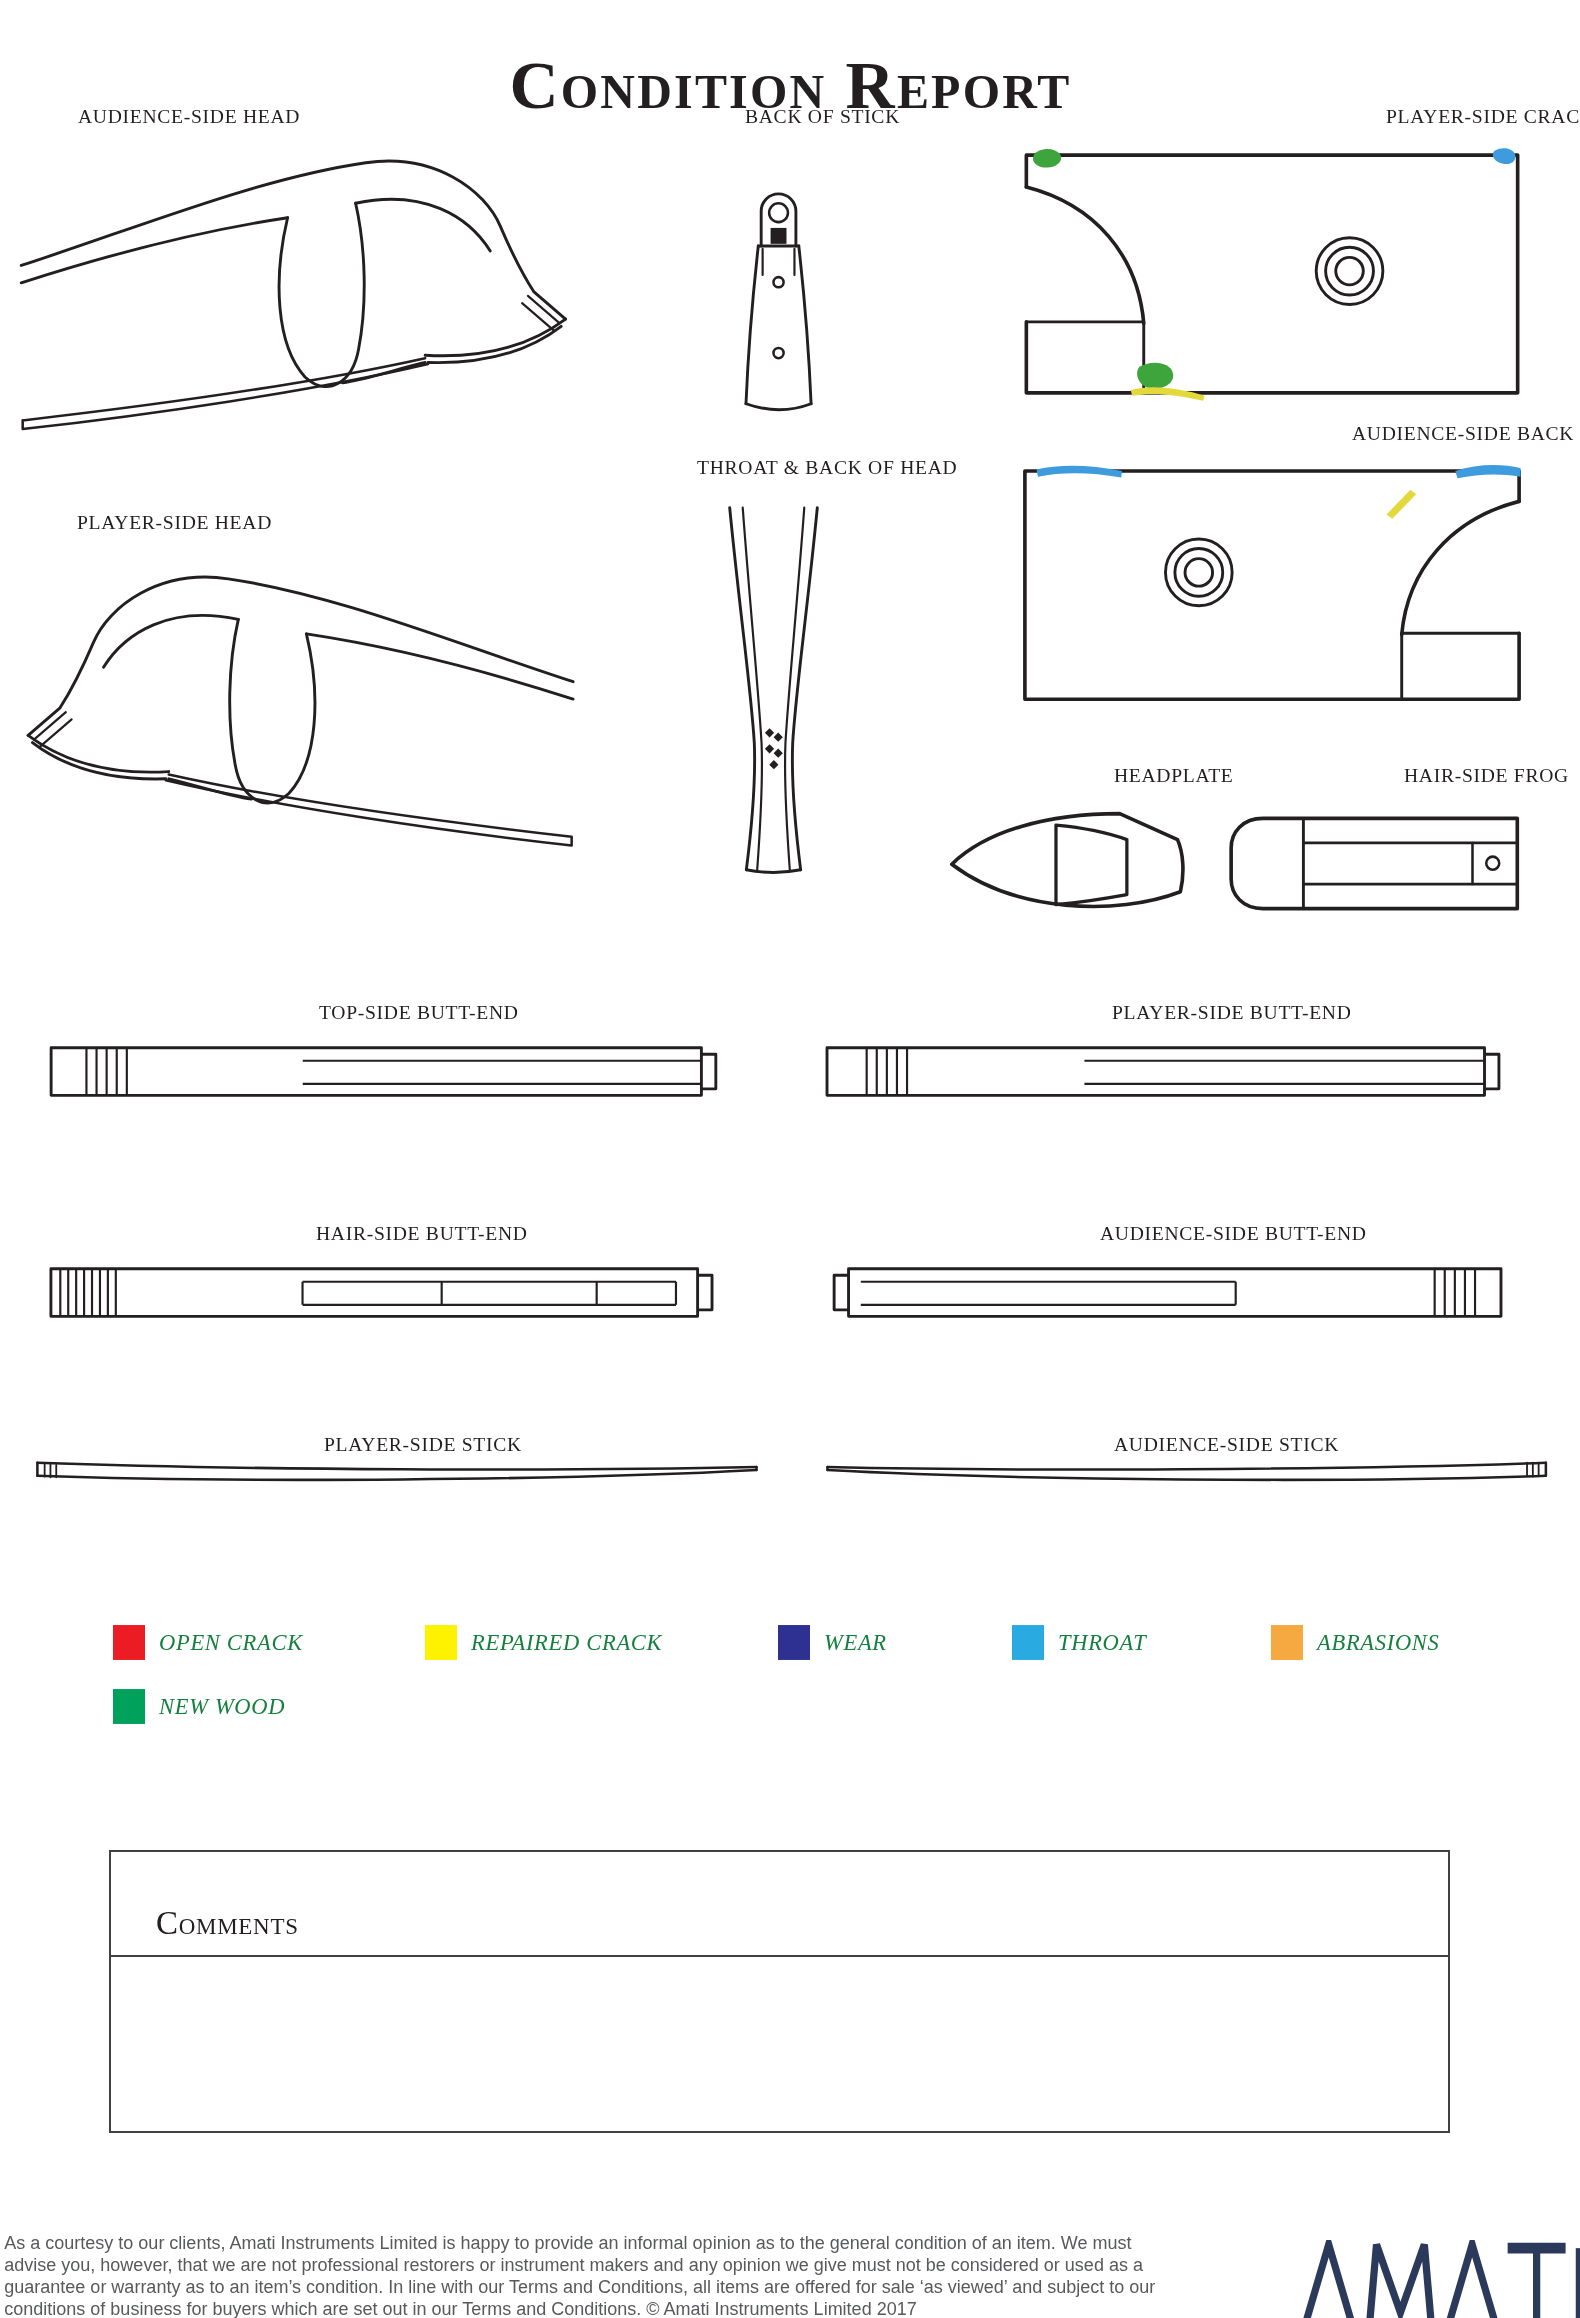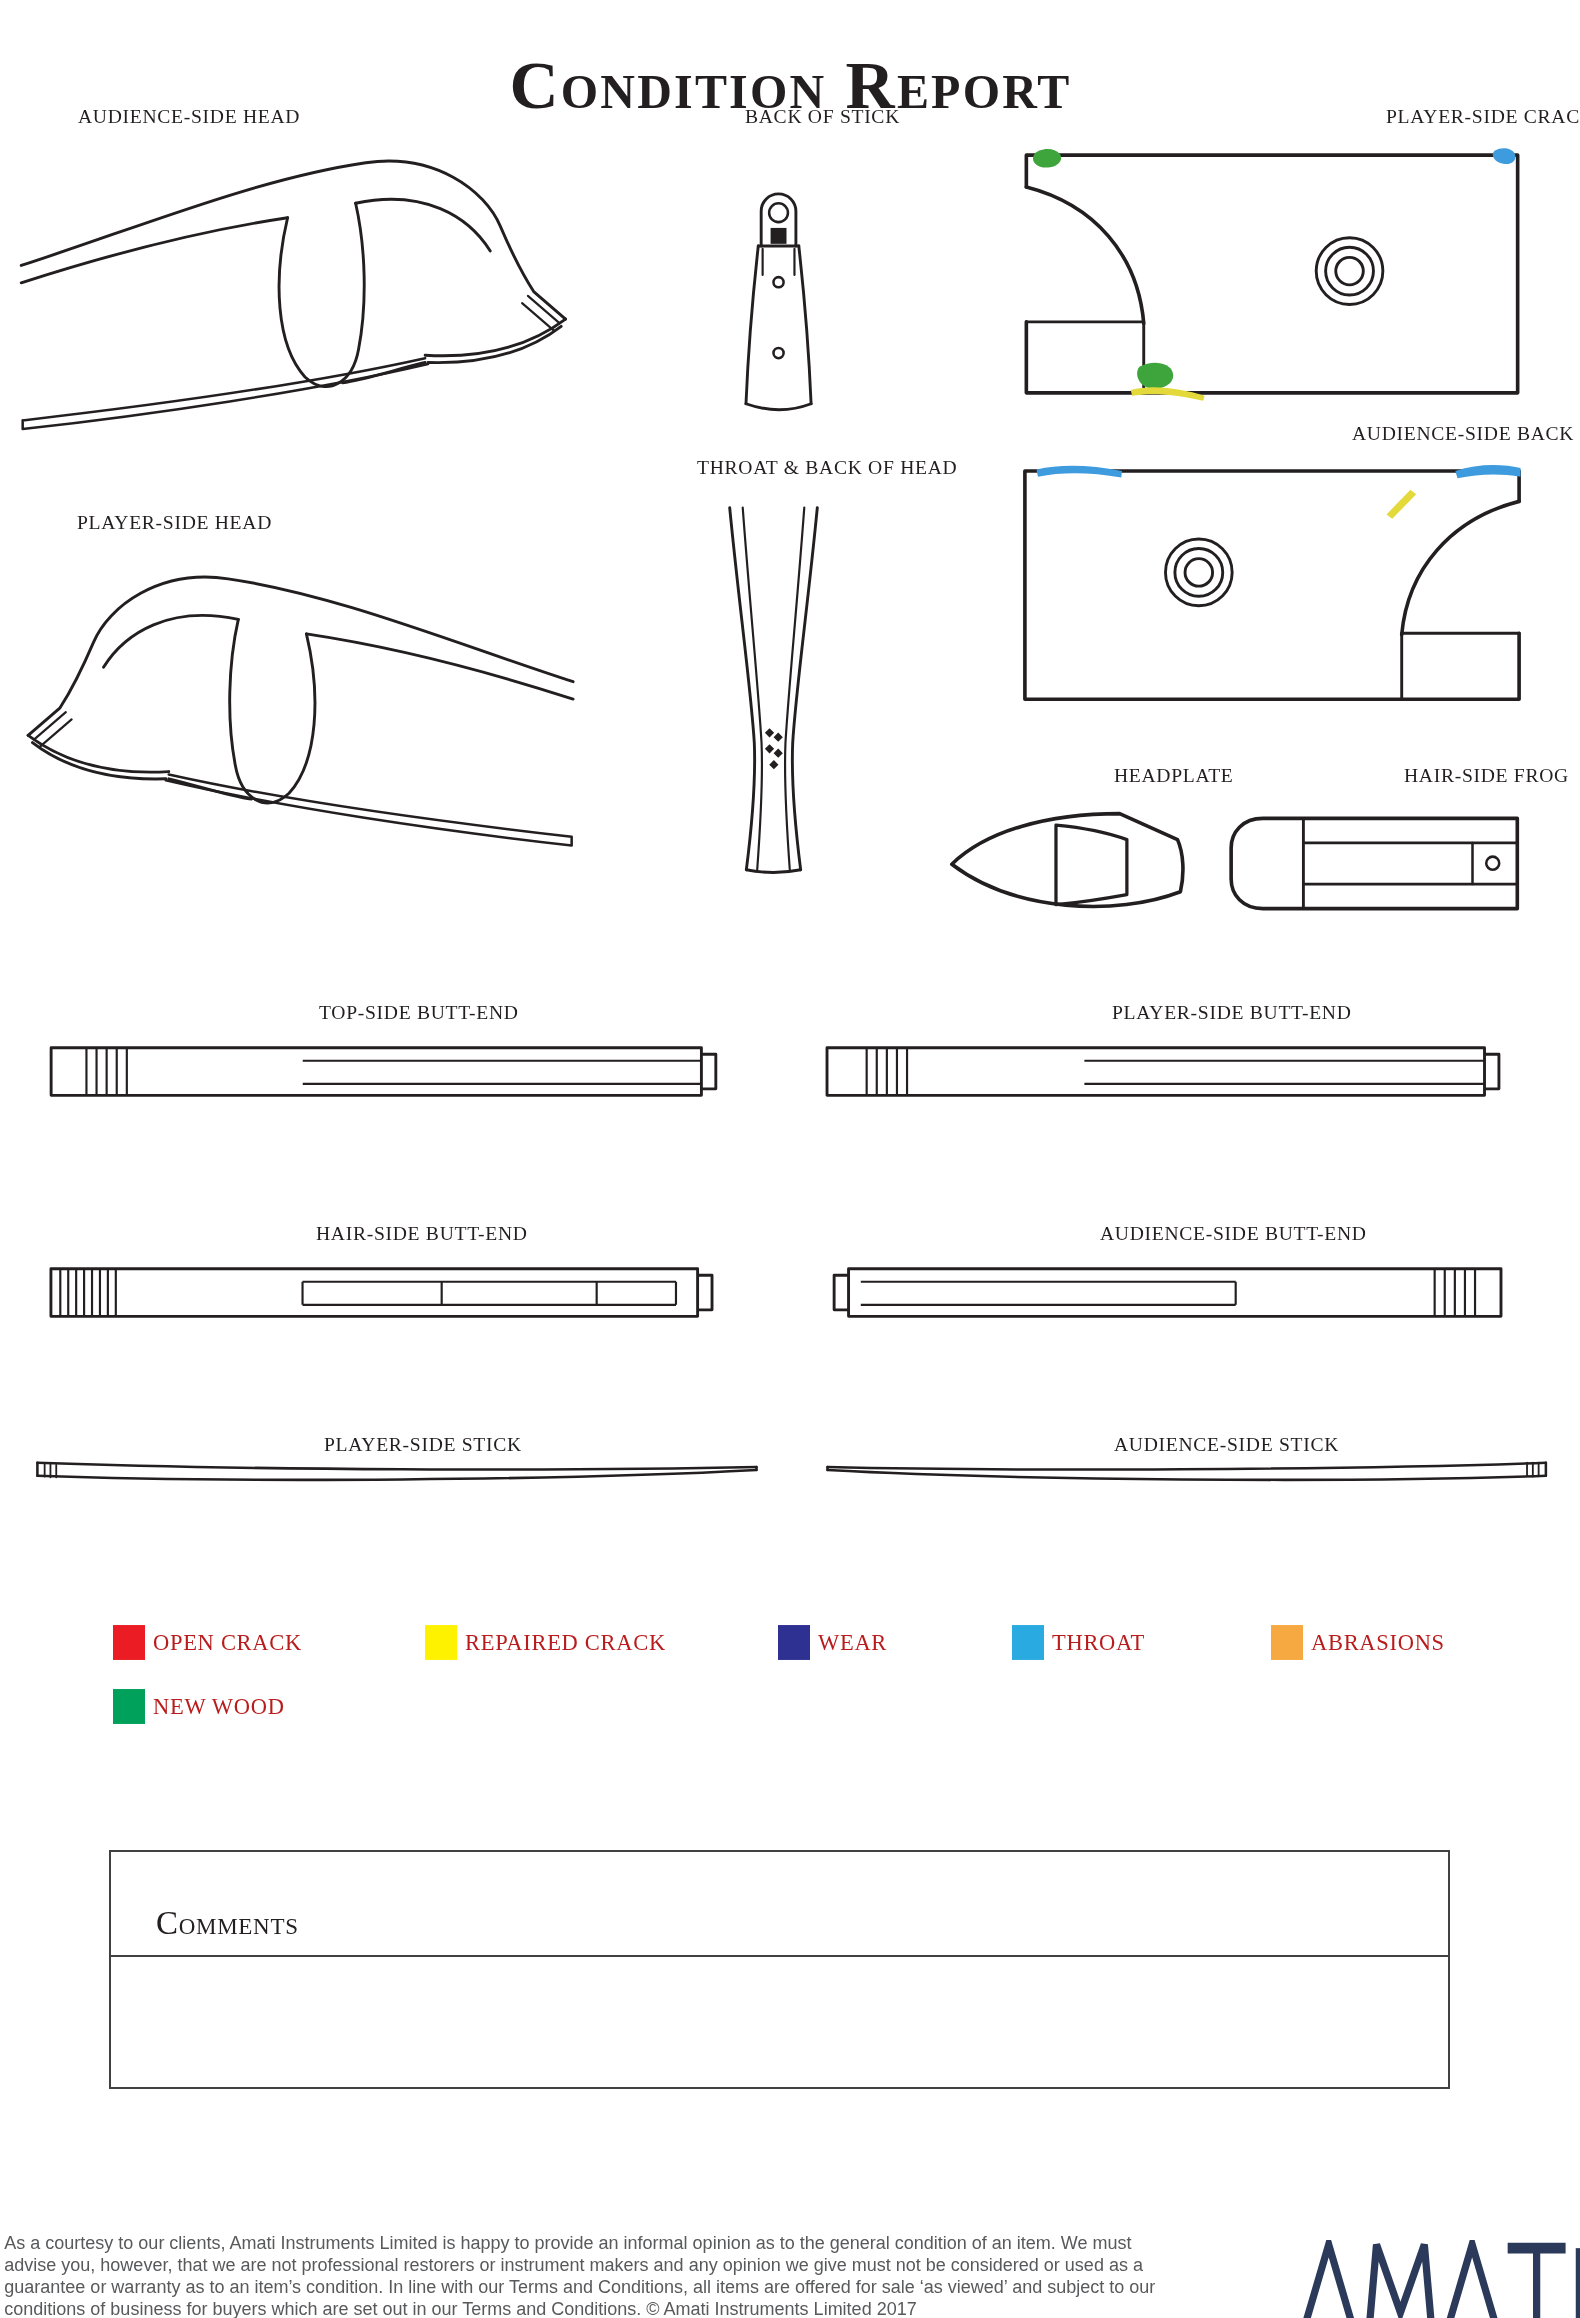--- a/index.html
+++ b/index.html
@@ -24,26 +24,26 @@
     position:absolute;
     font-size:19.6px;
     letter-spacing:0.7px;
     white-space:nowrap;
     color:#231F20;
     margin-left:36px;
   }
   .drawing{position:absolute;overflow:visible;}
   .legend-item{
     position:absolute;
-    display:flex;align-items:center;gap:8px;
-    font-size:22.5px;letter-spacing:0.7px;color:#b91c1c;
+    display:flex;align-items:center;gap:14px;
+    font-size:22.5px;letter-spacing:0.7px;color:#15803d;font-style:italic;
   }
   .legend-item svg{display:block;}
   .comments-box{
-    position:absolute;left:109px;top:1850px;width:1341px;height:239px;
+    position:absolute;left:109px;top:1850px;width:1341px;height:283px;
     border:2.2px solid #414042;box-sizing:border-box;
   }
   .comments-header{
     height:105px;border-bottom:2.2px solid #414042;box-sizing:border-box;
     display:flex;align-items:flex-end;
   }
   .comments-title{
     font-size:33px;font-variant:small-caps;letter-spacing:0.7px;
     margin:0 0 13px 45px;
   }

